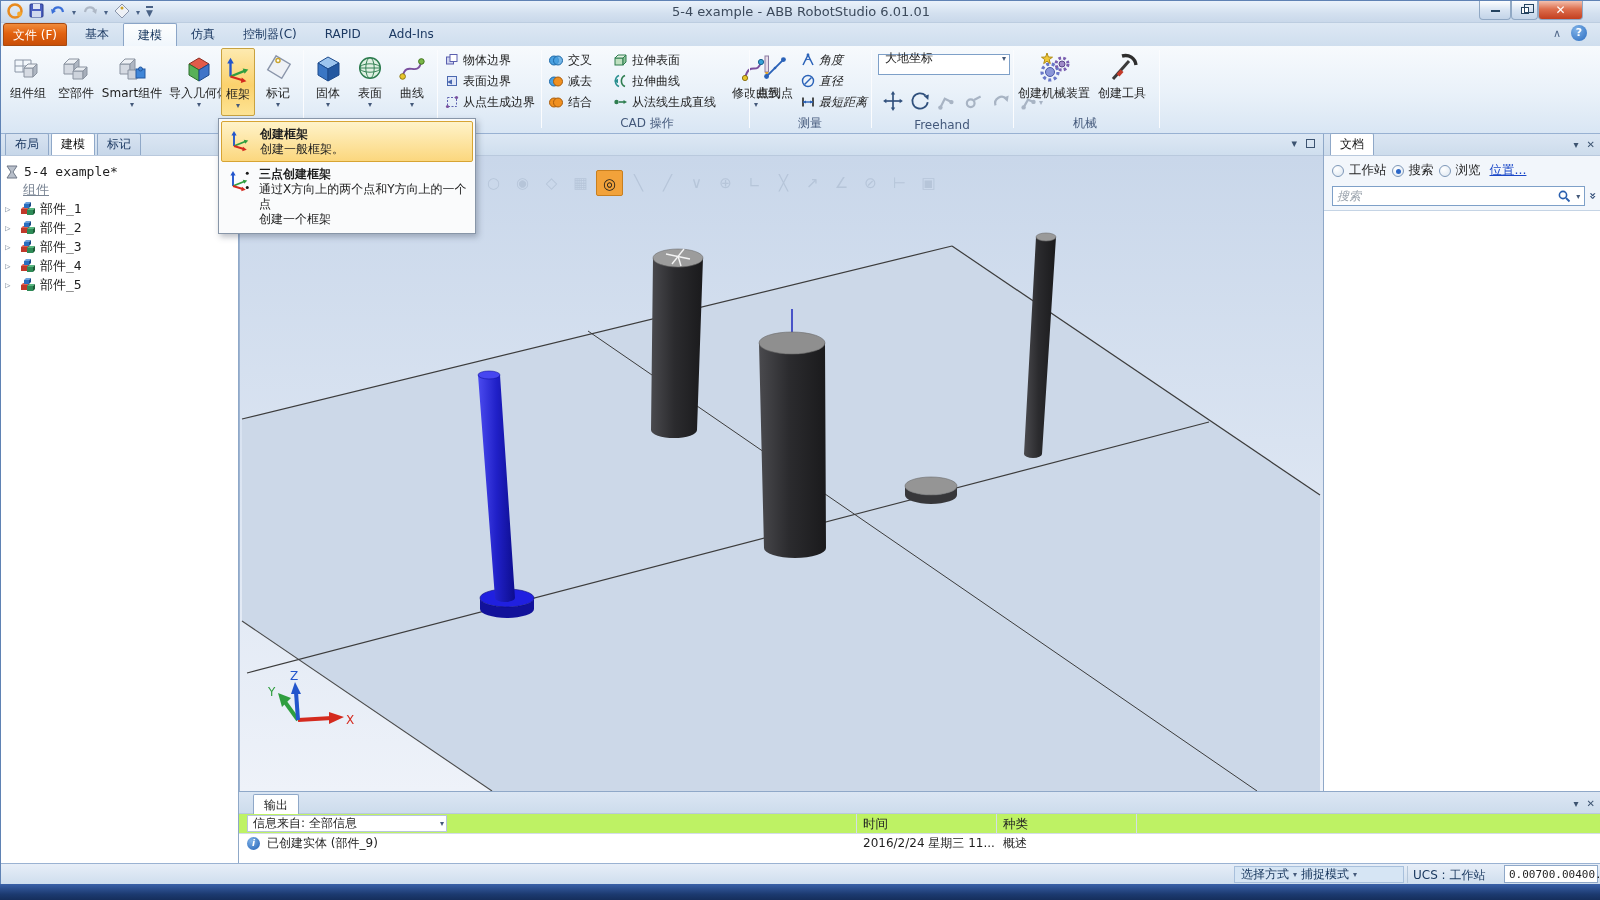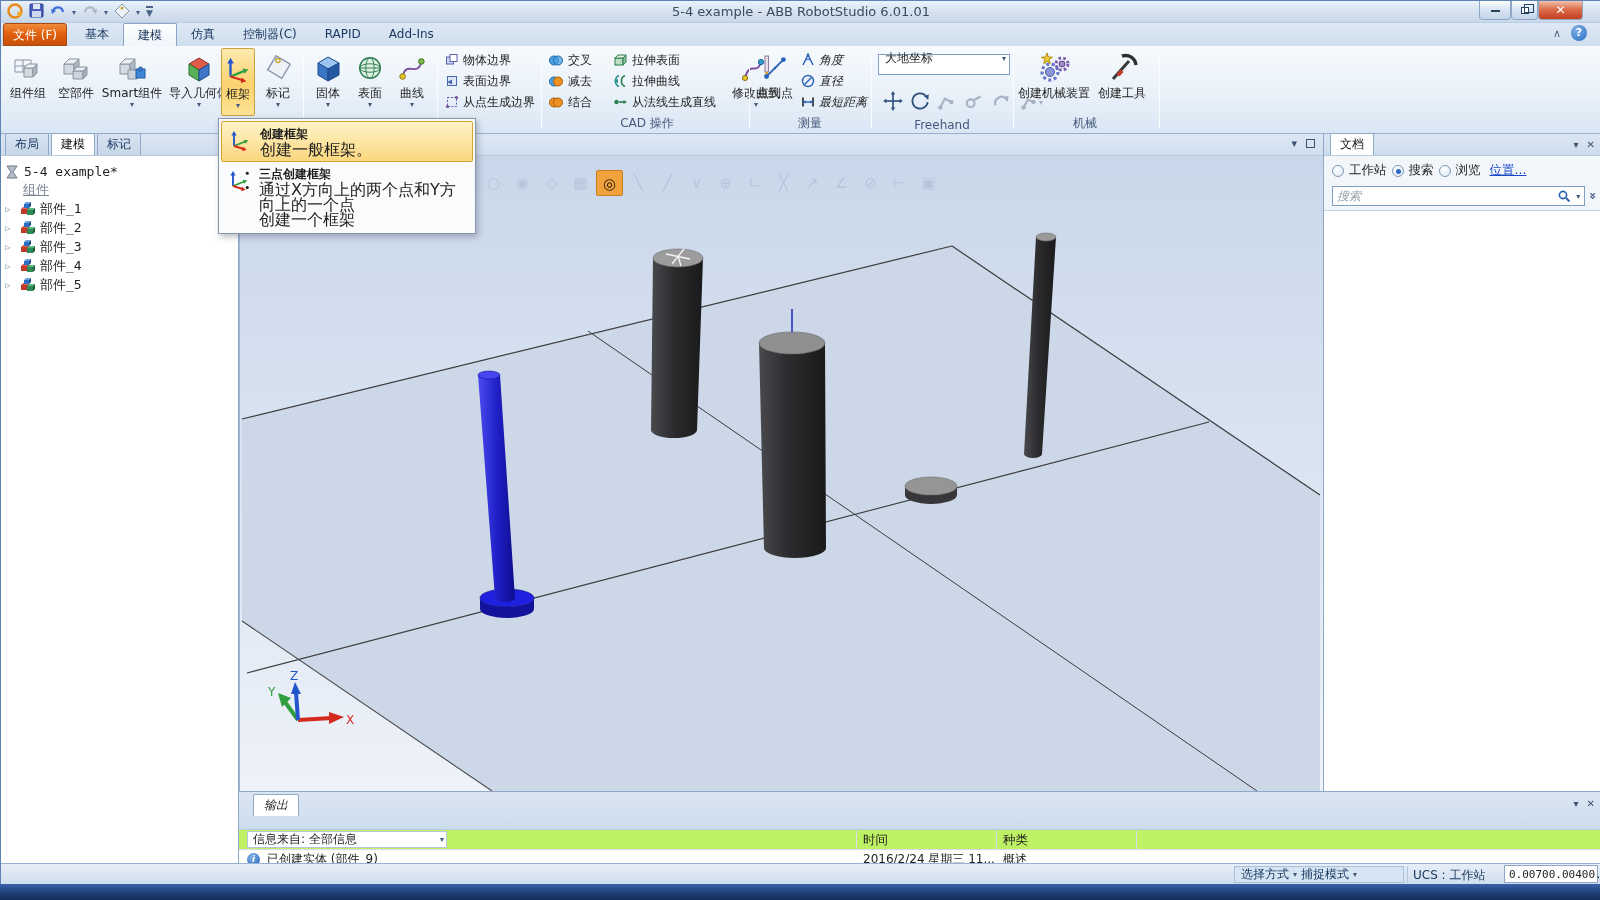--- a/index.html
+++ b/index.html
@@ -49,21 +49,21 @@
   .combo { position:absolute; display:flex; align-items:center; height:21px; background:#fff; border:1px solid #7ea0c8; padding:0 3px 12px 6px; }
   .combo .cval { flex:1; } .combo .ccaret { font-size:8px; color:#44597a; padding-left:14px; }
   .fh-icons { position:absolute; display:flex; gap:5px; align-items:center; }
 
   
   .frame-popup { position:absolute; left:217px; top:117px; width:258px; background:#fafbfc;
     border:1px solid #8896a8; box-shadow:2px 3px 6px rgba(60,70,90,.35); z-index:50; padding:2px; }
   .fp-item { display:flex; gap:8px; padding:4px 6px; align-items:flex-start; }
   .fp-item.hl { background:linear-gradient(180deg,#fff3c9,#fbd77e); border:1px solid #d7a433; border-radius:2px; }
   .fp-title { font-weight:bold; line-height:16px; }
-  .fp-desc { line-height:15px; font-size:16px; color:#222; }
+  .fp-desc { line-height:15px; font-size:12px; color:#222; }
 
   
   .browser { position:absolute; left:0; top:133px; width:238px; height:729px; background:#fff; border-right:1px solid #8fa8c8; }
   .ptabs { height:22px; background:linear-gradient(180deg,#dbe6f3,#cddcec); display:flex; align-items:flex-end; padding-left:4px; border-bottom:1px solid #b9c9dd; }
   .ptab { padding:2px 9px; border:1px solid #8fa8c8; border-bottom:none; background:linear-gradient(180deg,#d8e3f1,#c7d7e9); margin-right:2px; border-radius:2px 2px 0 0; color:#1d3a63; }
   .ptab.active { background:#fff; color:#111; }
   .tree { padding:6px 4px; font-family:"DejaVu Sans Mono","Liberation Mono",monospace; font-size:13px; }
   .trow { display:flex; align-items:center; gap:5px; height:19px; }
   .texp { width:10px; color:#8a96a6; font-size:9px; }
   .tgroup { color:#7a8594; text-decoration:underline; margin-left:18px; height:18px; }
@@ -89,21 +89,21 @@
   .loc-link { color:#1b48c8; text-decoration:underline; margin-left:4px; }
   .search-row { display:flex; align-items:center; gap:4px; padding:2px 4px 4px 8px; background:#f2f6fb; border-bottom:1px solid #c5d4e5; }
   .search-box { flex:1; display:flex; align-items:center; border:1px solid #7ea0c8; background:#fff; height:20px; padding:0 4px; }
   .search-box input { flex:1; border:none; outline:none; font-size:12px; font-style:italic; color:#444; background:transparent; font-family:inherit; }
   .search-box input::placeholder { color:#9aa3ad; font-style:italic; }
   .dbl-chev { color:#35507a; font-size:12px; transform:rotate(90deg); font-weight:bold; }
   .docs-list { height:600px; background:#fff; }
 
   
   .output { position:absolute; left:238px; top:790px; width:1362px; height:72px; background:#fff; border-top:1px solid #8fa8c8; }
-  .otabs { height:38px; background:linear-gradient(180deg,#dbe6f3,#cddcec); position:relative; border-bottom:1px solid #b9c9dd;font-style:italic; }
+  .otabs { height:22px; background:linear-gradient(180deg,#dbe6f3,#cddcec); position:relative; border-bottom:1px solid #b9c9dd; }
   .otab { position:absolute; left:14px; top:2px; padding:2px 10px; border:1px solid #8fa8c8; border-bottom:none; background:#fff; border-radius:2px 2px 0 0; }
   .ohead { position:relative; height:20px; border-bottom:1px solid #d4dde8; background:#bef264; }
   .ofilter { position:absolute; left:8px; top:1px; display:flex; align-items:center; height:17px; border:1px solid #b8c6da; background:#fff; padding:0 2px 0 5px; width:200px; }
   .ofilter .ccaret { margin-left:auto; font-size:8px; color:#44597a; }
   .ocol { position:absolute; top:2px; font-size:12.5px; color:#222; }
   .ocolsep { position:absolute; top:0; height:20px; width:1px; background:#d4dde8; }
   .orow { display:flex; align-items:center; height:18px; position:relative; }
   .info-ico { width:13px; height:13px; border-radius:50%; background:radial-gradient(circle at 35% 30%,#7fb2e8,#1f5fb4); color:#fff; font-size:9px; font-weight:bold; text-align:center; line-height:13px; margin:0 6px 0 8px; font-style:italic; }
   .ocell { position:absolute; white-space:nowrap; }
 

